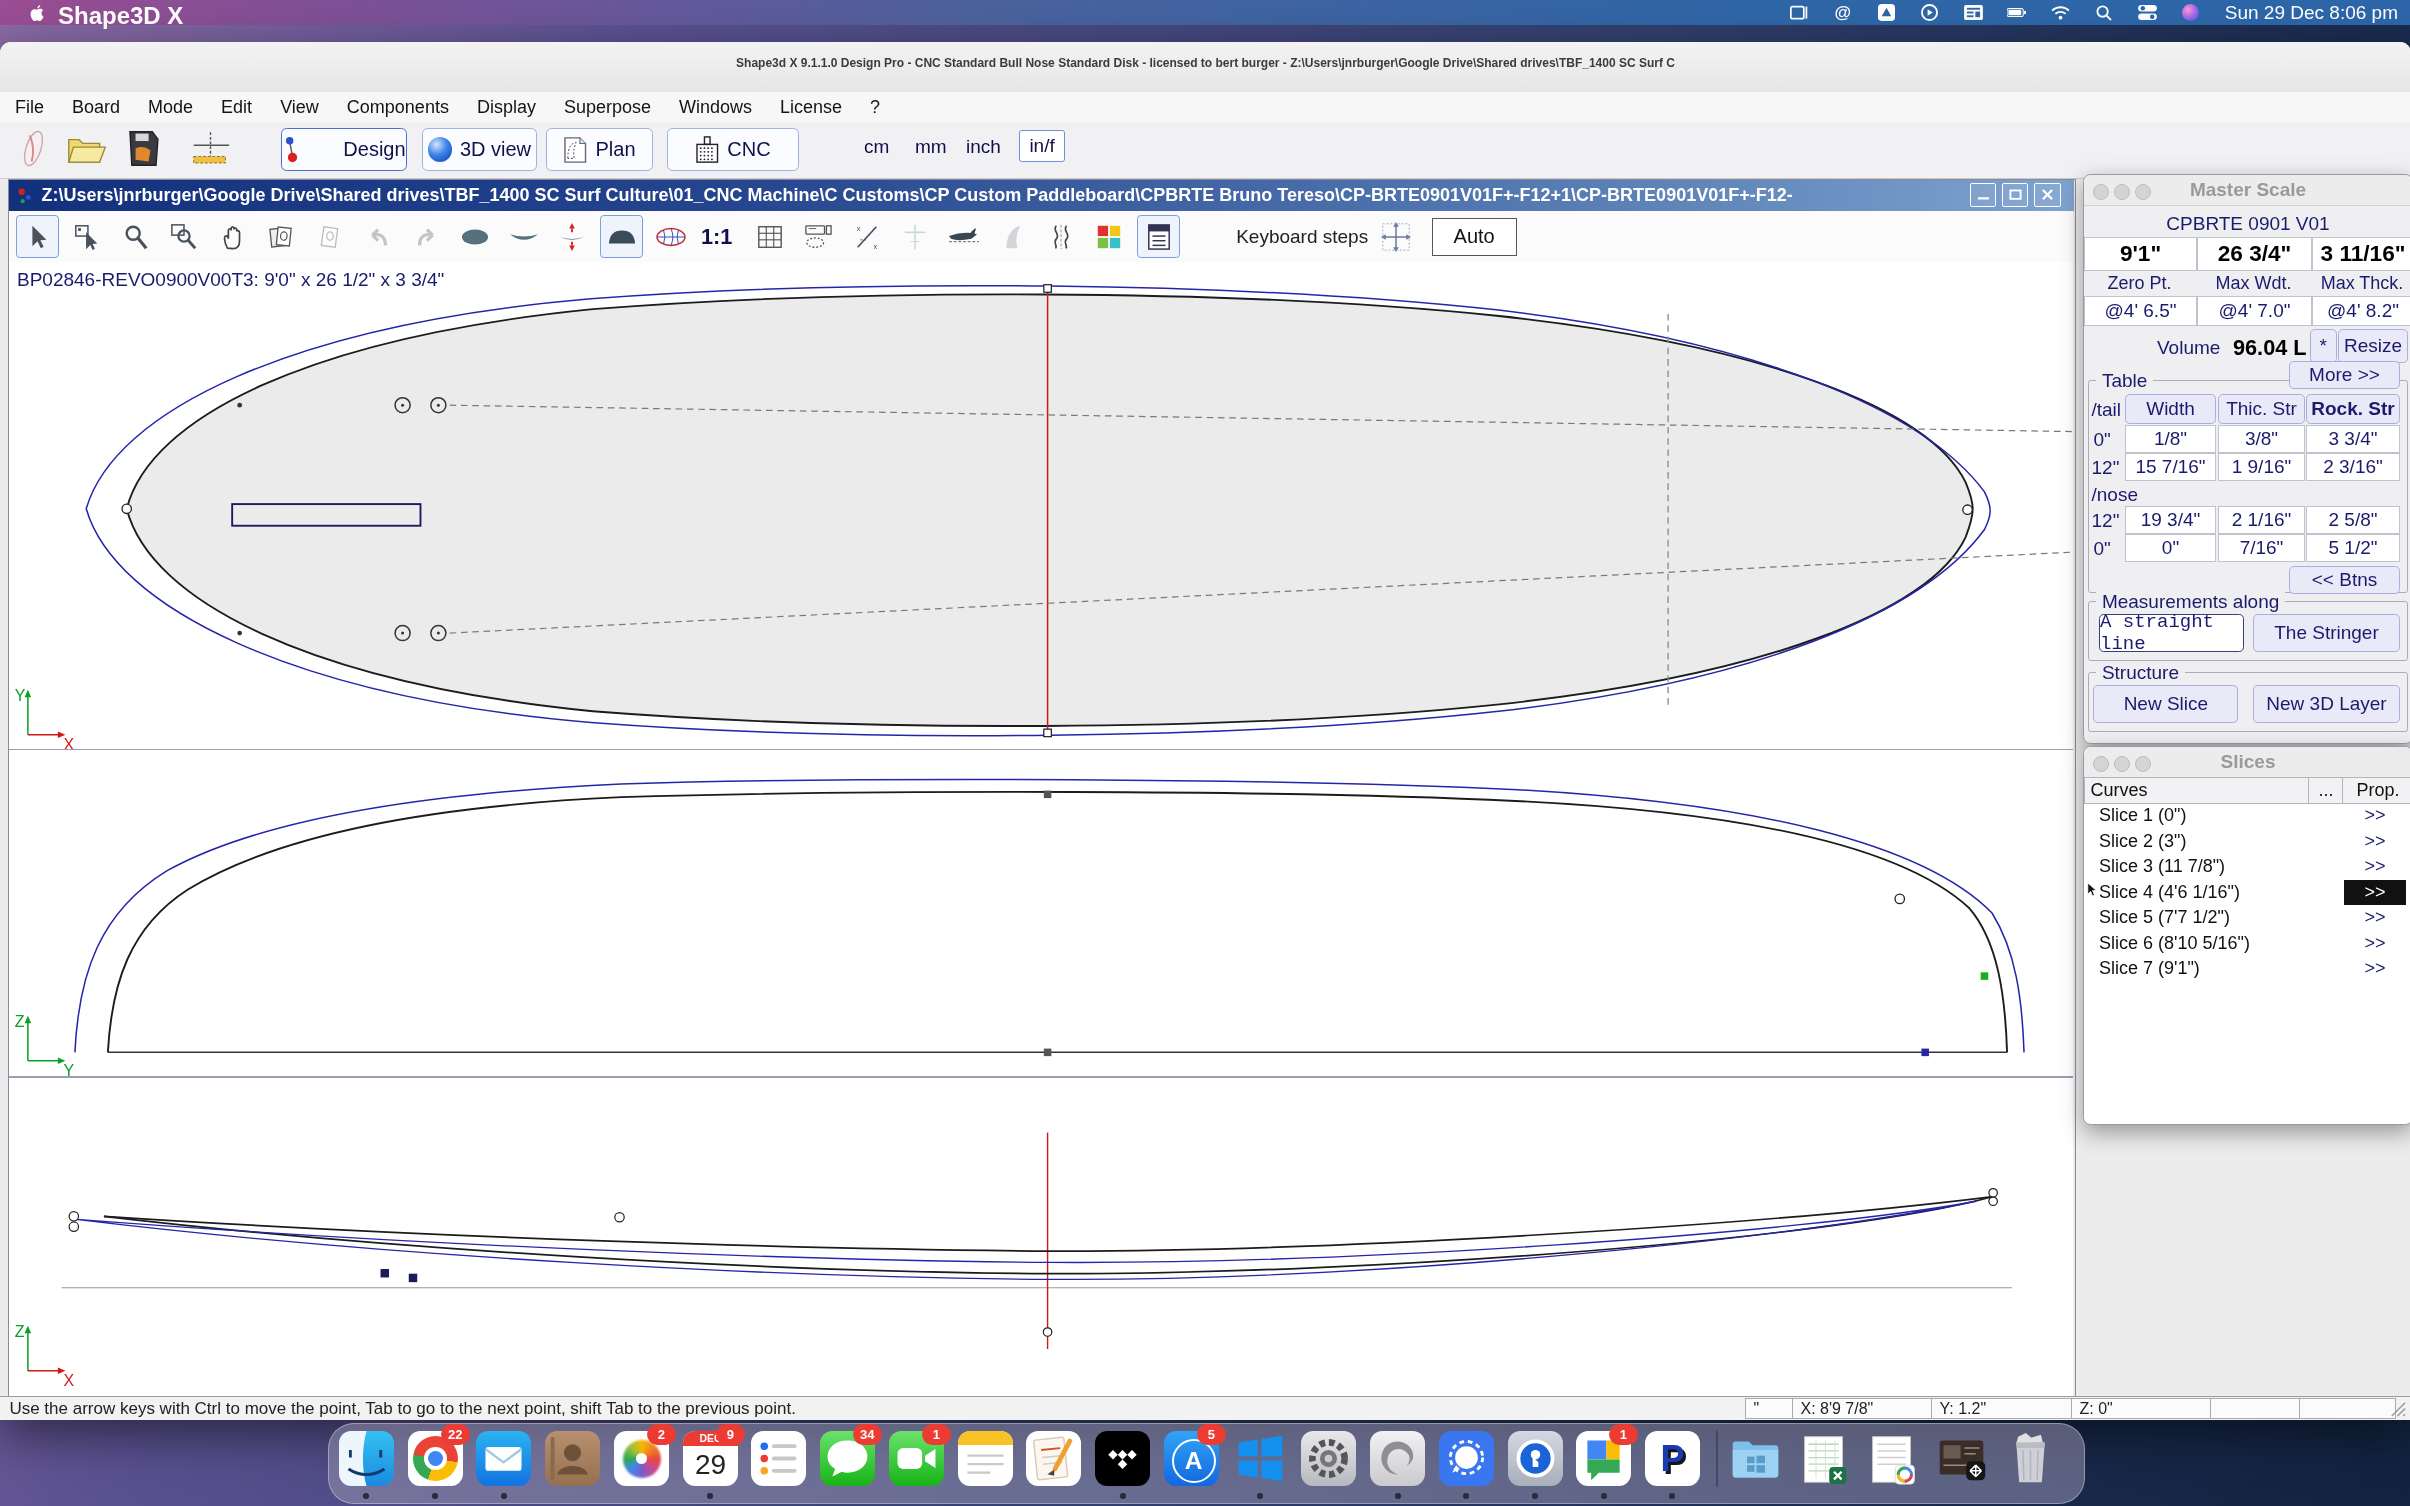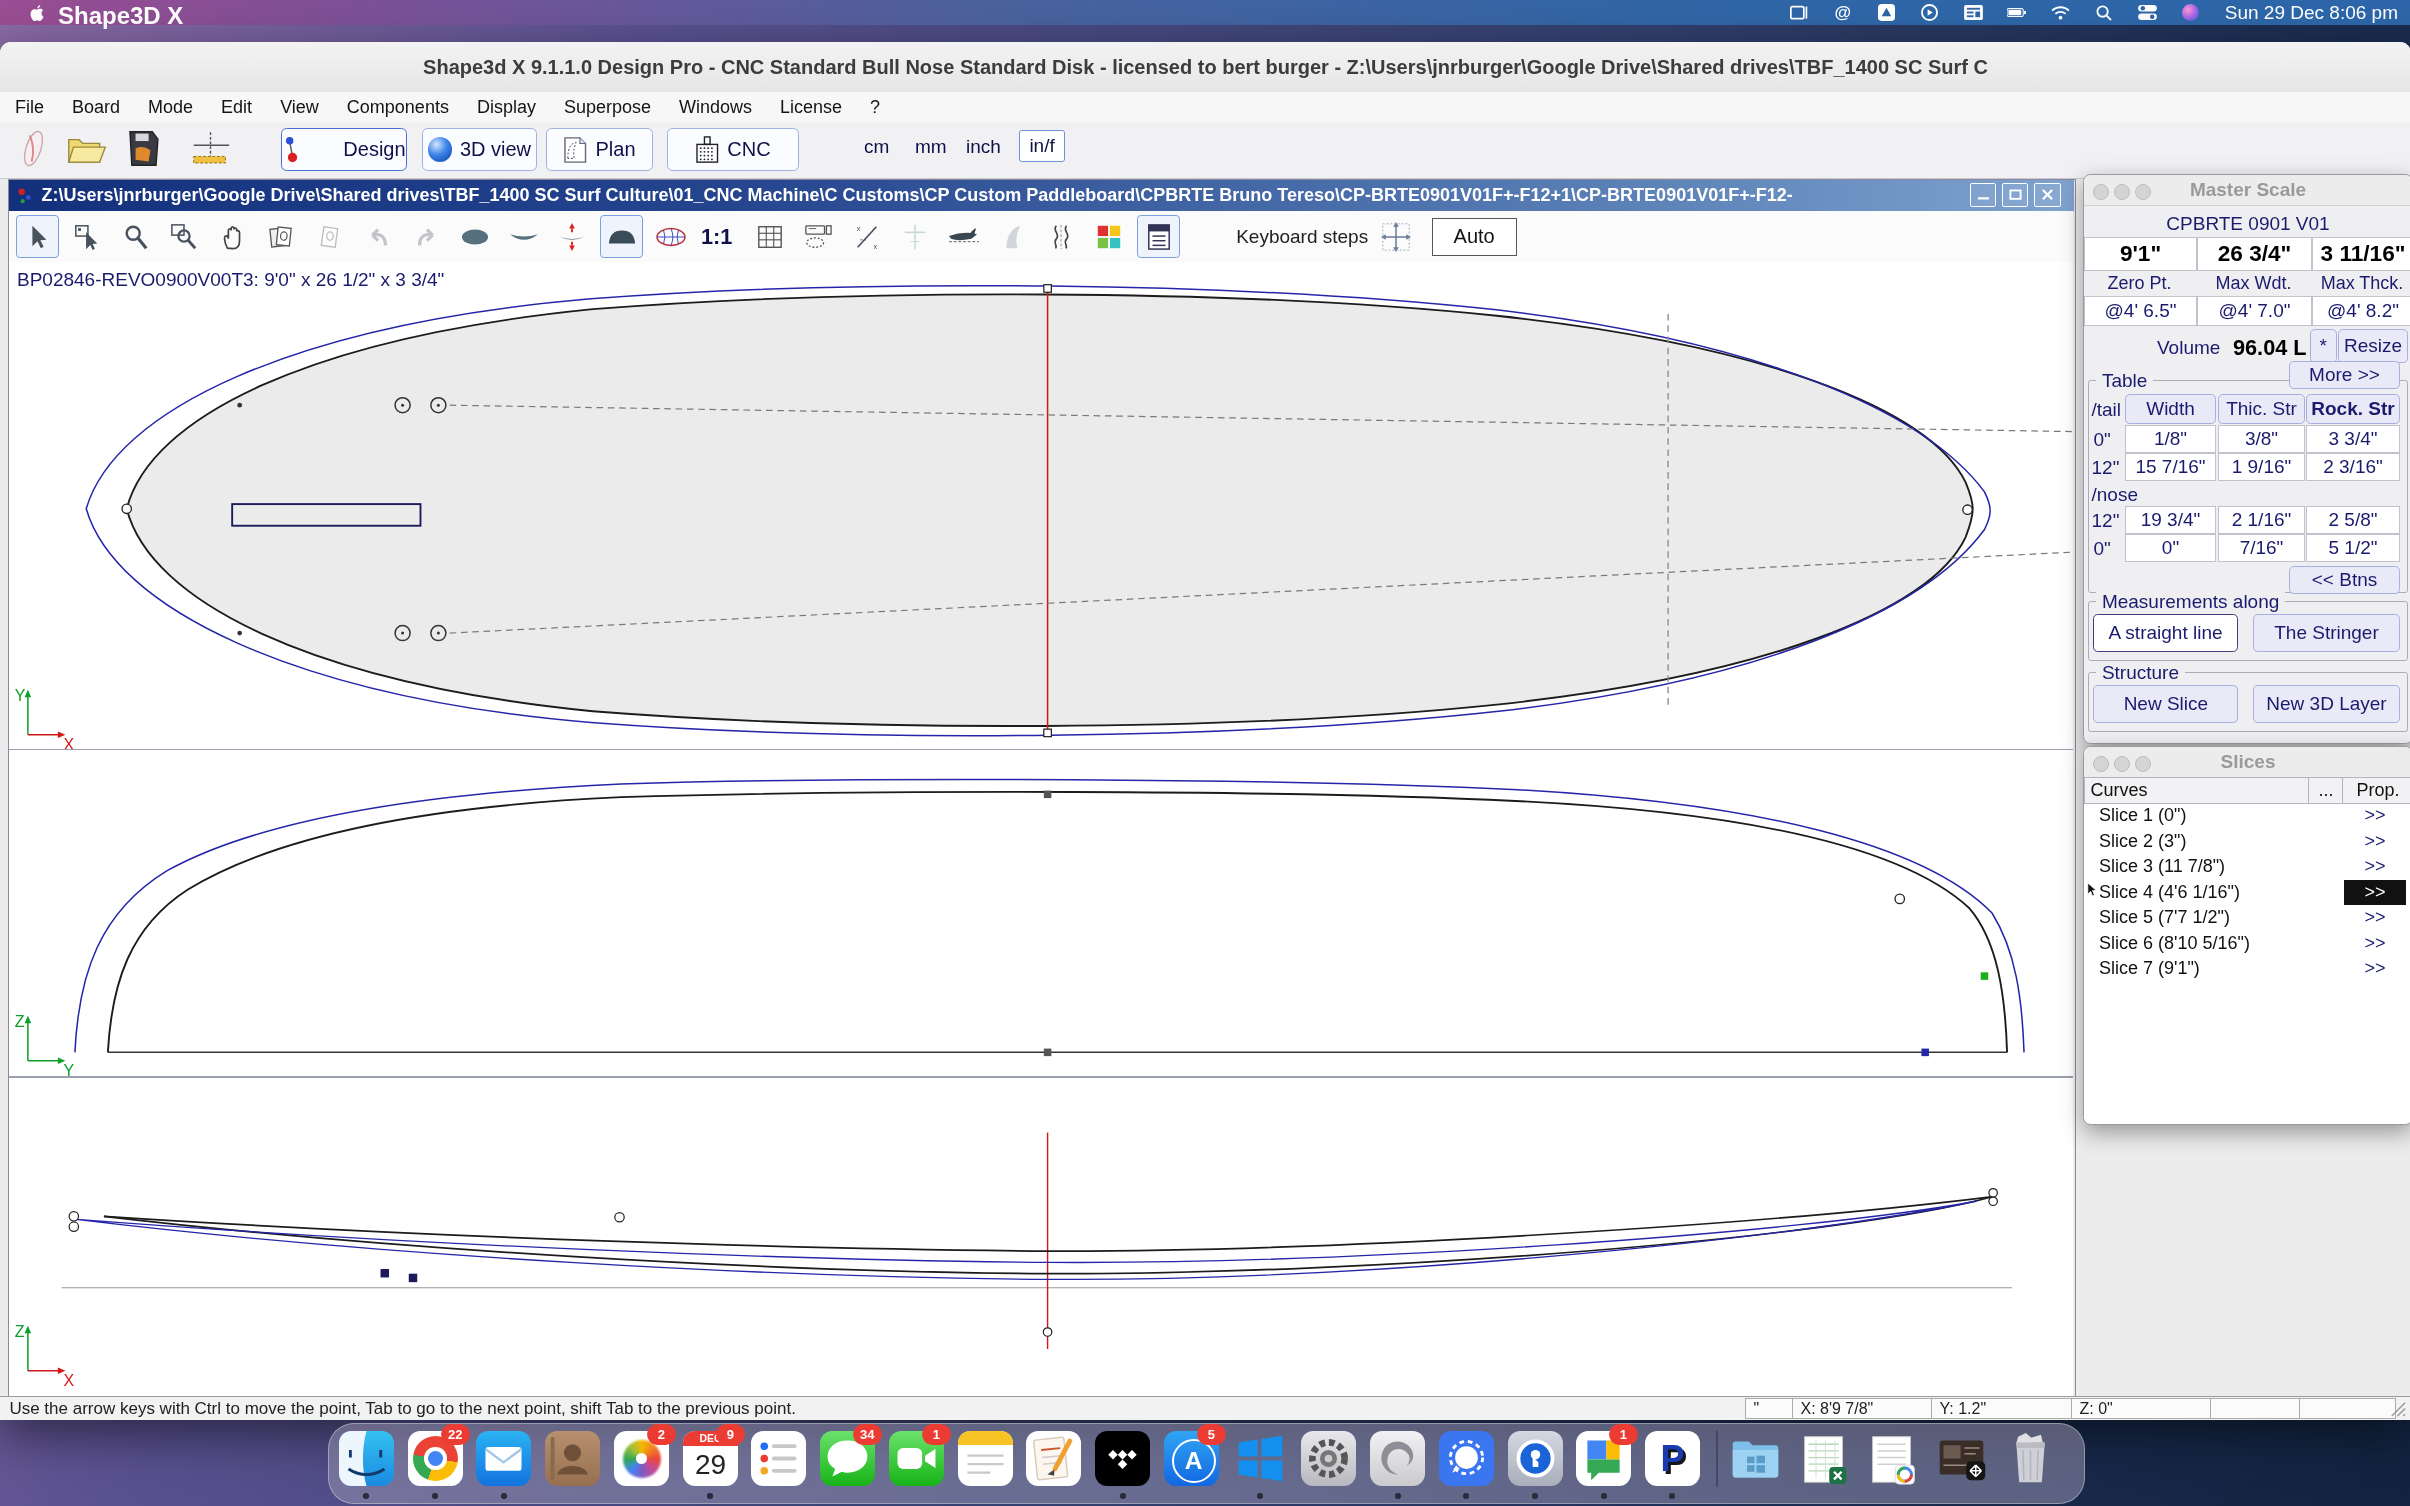--- a/index.html
+++ b/index.html
@@ -12,21 +12,21 @@
     background:linear-gradient(90deg,#9a4d92 0%,#7e5097 14%,#49629e 42%,#2f66a7 72%,#2d67a9 100%);
     display:flex;align-items:center;color:#fff;}
   .mb-right{position:absolute;right:13px;top:0;height:25.4px;display:flex;align-items:center;gap:24.5px;color:#fff;}
   .mb-ic{width:19px;height:15px;display:flex;align-items:center;justify-content:center;font-size:14px;}
   
   .window{left:0;top:42px;width:2411px;height:1377px;background:#ececec;border-radius:11.3px 11.3px 0 0;
     box-shadow:0 17px 47px rgba(0,0,0,.5);}
   .titlebar{left:0;top:42px;width:2411px;height:50px;border-radius:11.3px 11.3px 0 0;
     background:linear-gradient(#f3f3f3,#e6e6e6);border-bottom:0.9px solid #cfcfcf;}
   .tl{position:absolute;top:58px;width:19px;height:19px;border-radius:50%;}
-  .wtitle{position:absolute;left:169px;right:169px;top:56px;text-align:center;font-size:20px;font-weight:bold;
+  .wtitle{position:absolute;left:169px;right:169px;top:56px;text-align:center;font-size:12px;font-weight:bold;
     color:#3c3c3c;white-space:nowrap;overflow:hidden;}
   .menurow{left:0;top:92px;width:2411px;height:30px;background:#f7f7f8;display:flex;align-items:center;
     gap:28px;padding-left:15px;font-size:18px;color:#141414;}
   .menurow span{cursor:default;}
   .toolbarrow{left:0;top:122px;width:2411px;height:56px;background:#f1f1f4;border-bottom:0.9px solid #c9c9cf;}
   .bigbtn{position:absolute;top:128px;height:41px;border:0.9px solid #9db2e2;border-radius:5.6px;background:#fbfcff;
     display:flex;align-items:center;justify-content:center;gap:7.5px;font-size:20px;color:#10104a;}
   .bigbtn.sel{border:1.9px solid #4a6fd0;}
   .unit{position:absolute;top:136px;font-size:19px;color:#10104a;}
   
@@ -575,21 +575,21 @@
     <div class="vcell navy" style="left:222px;top:331px;width:92px;height:26px;font-size:19px;">2 5/8"</div>
     <div class="abs navy" style="left:9.4px;top:363px;font-size:19px;">0"</div>
     <div class="vcell navy" style="left:41px;top:359px;width:89px;height:26px;font-size:19px;">0"</div>
     <div class="vcell navy" style="left:134px;top:359px;width:85px;height:26px;font-size:19px;">7/16"</div>
     <div class="vcell navy" style="left:222px;top:359px;width:92px;height:26px;font-size:19px;">5 1/2"</div>
     <div class="btn3d" style="left:205px;top:391px;width:109px;height:26px;">&lt;&lt; Btns</div>
 
     <div class="fset" style="left:3.8px;top:426px;width:318px;height:58px;">
       <span class="flegend">Measurements along</span>
     </div>
-    <div class="btn3d btnsel" style="left:9px;top:439px;width:143px;height:36px;">A straight line</div>
+    <div class="btn3d btnsel" style="left:15px;top:439px;width:143px;height:36px;font-family:Liberation Mono, monospace;">A straight line</div>
     <div class="btn3d" style="left:169px;top:439px;width:145px;height:36px;">The Stringer</div>
 
     <div class="fset" style="left:3.8px;top:497px;width:318px;height:58px;">
       <span class="flegend">Structure</span>
     </div>
     <div class="btn3d" style="left:9.4px;top:510px;width:143px;height:36px;">New Slice</div>
     <div class="btn3d" style="left:169px;top:510px;width:145px;height:36px;">New 3D Layer</div>
   </div>
 
   <div class="abs panel" style="left:2083px;top:746px;width:328px;height:377px;background:#fff;">

